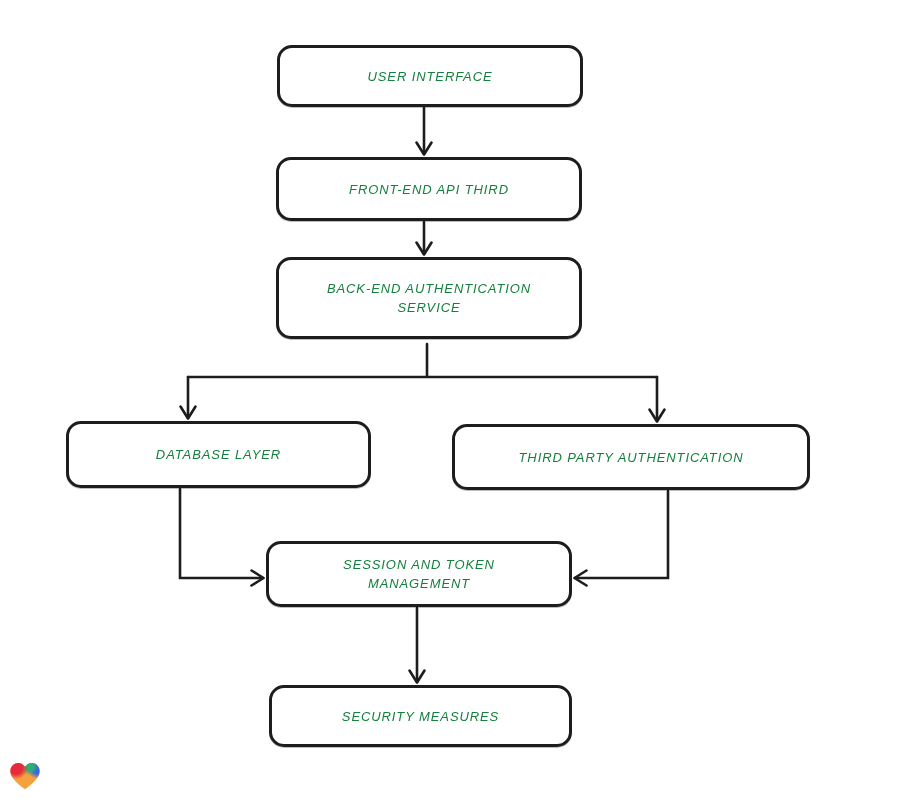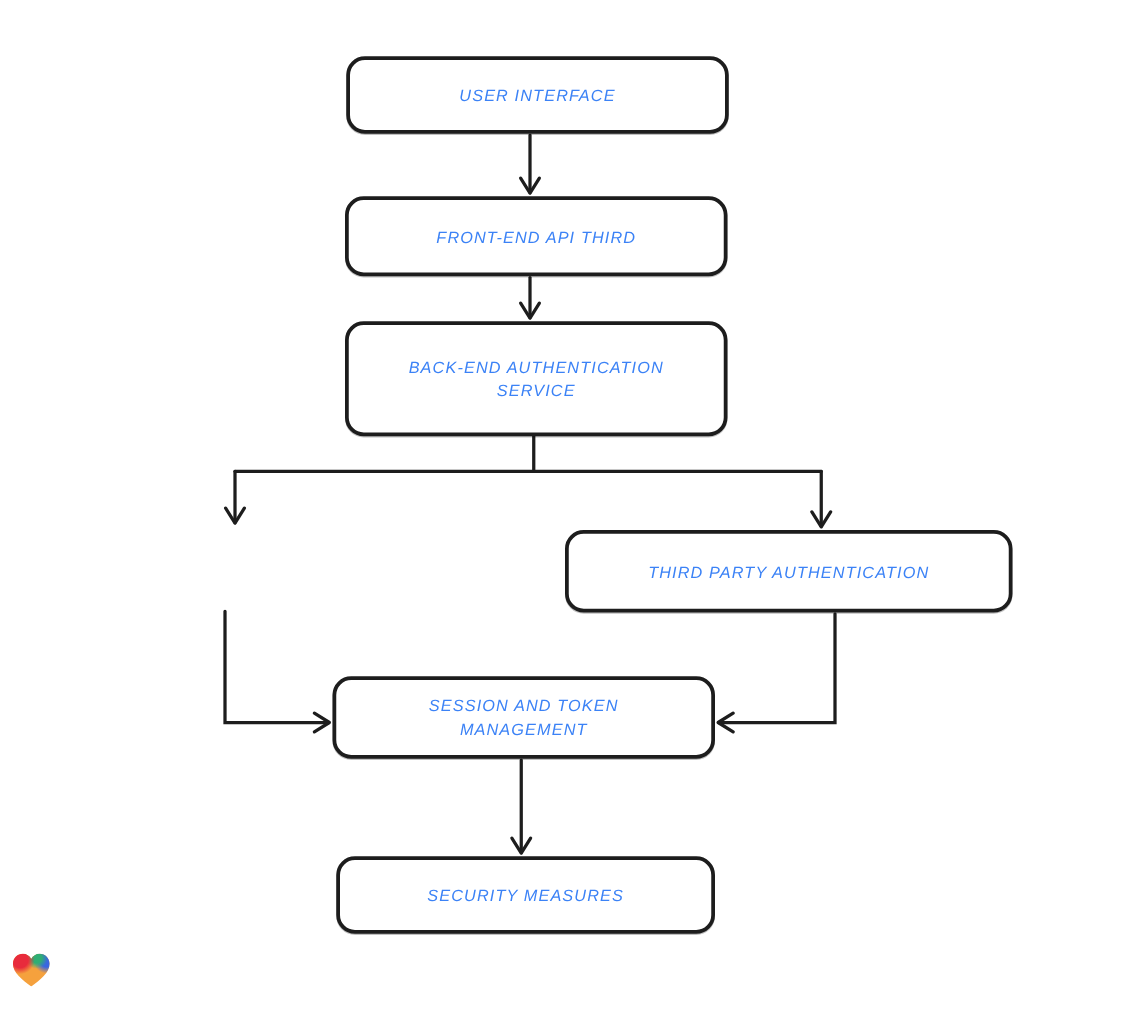--- a/index.html
+++ b/index.html
@@ -24,32 +24,32 @@
   .node {
     position: absolute;
     box-sizing: border-box;
     background: #ffffff;
     border: 3px solid #1d1d1d;
     border-radius: 15px;
     display: flex;
     align-items: center;
     justify-content: center;
     text-align: center;
-    color: #3b82f6;
+    color: #15803d;
     font-size: 13px;
     font-style: italic;
     font-weight: 400;
     letter-spacing: 0.9px;
     line-height: 19px;
     padding: 4px 26px;
     box-shadow: 0 1px 0 rgba(0,0,0,0.25);
   }
   .node-1 { left: 277px; top: 45px;  width: 306px; height: 62px; }
   .node-2 { left: 276px; top: 157px; width: 306px; height: 64px; }
-  .node-3 { left: 276px; top: 257px; width: 306px; height: 92px; }
+  .node-3 { left: 276px; top: 257px; width: 306px; height: 82px; }
   .node-4 { left: 66px;  top: 421px; width: 305px; height: 67px; }
   .node-5 { left: 452px; top: 424px; width: 358px; height: 66px; }
   .node-6 { left: 266px; top: 541px; width: 306px; height: 66px; }
   .node-7 { left: 269px; top: 685px; width: 303px; height: 62px; }
   .logo {
     position: absolute;
     left: 8px;
     top: 760px;
     width: 34px;
     height: 32px;
@@ -79,20 +79,23 @@
   </svg>
 
   <div class="node node-1">
     <span>USER INTERFACE</span>
   </div>
   <div class="node node-2">
     <span>FRONT-END API THIRD</span>
   </div>
   <div class="node node-3">
     <span>BACK-END AUTHENTICATION SERVICE</span>
+  </div>
+  <div class="node node-4">
+    <span>DATABASE LAYER</span>
   </div>
   <div class="node node-5">
     <span>THIRD PARTY AUTHENTICATION</span>
   </div>
   <div class="node node-6">
     <span>SESSION AND TOKEN MANAGEMENT</span>
   </div>
   <div class="node node-7">
     <span>SECURITY MEASURES</span>
   </div>

